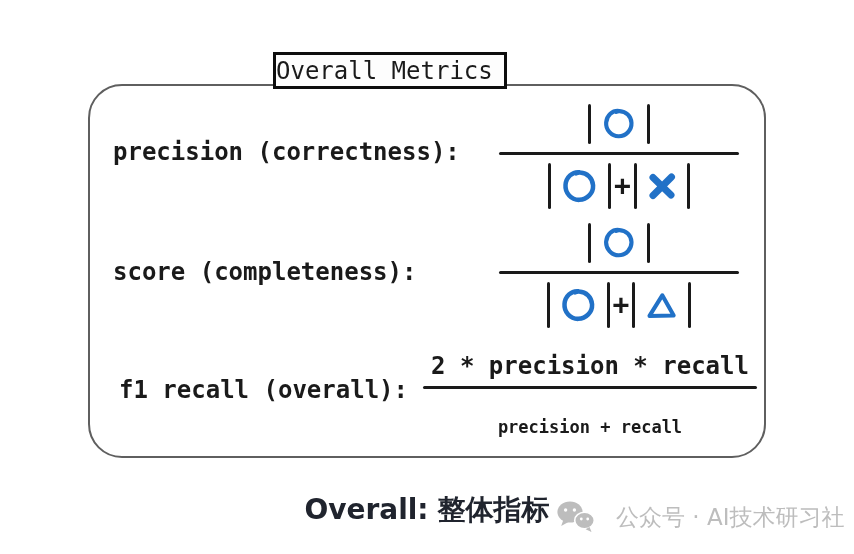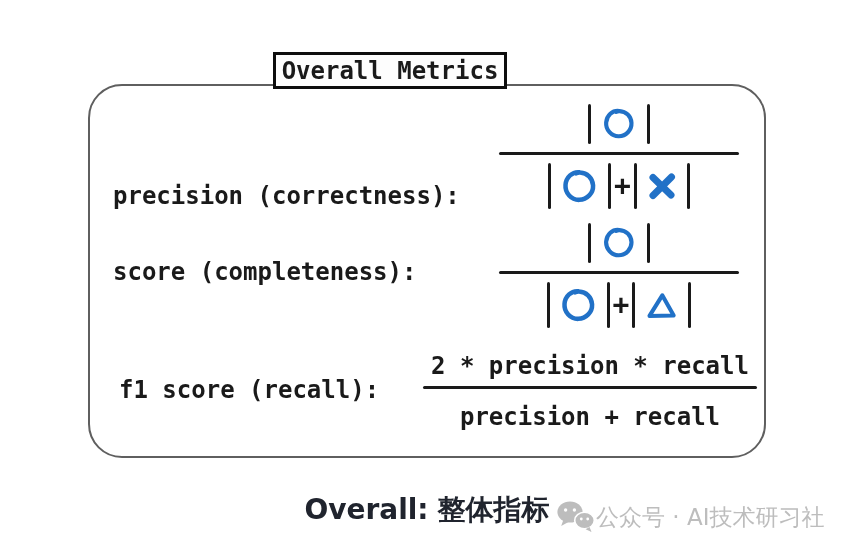--- a/index.html
+++ b/index.html
@@ -16,28 +16,28 @@
     font-family:"DejaVu Sans Mono","Liberation Mono",monospace;color:var(--ink);
     overflow:hidden;
   }
   .main-box{
     position:absolute;left:88px;top:84px;width:678px;height:374px;
     border:2px solid var(--panel-border);border-radius:34px;background:#ffffff;
   }
   .title-box{
     position:absolute;left:273px;top:52px;width:234px;height:37px;
     background:#fdfdfd;border:3px solid #0d0d0d;z-index:2;
-    display:flex;align-items:center;justify-content:center;
-    font-weight:bold;font-size:24px;white-space:nowrap;
+    display:flex;align-items:center;justify-content:flex-start;
+    font-weight:normal;font-size:24px;white-space:nowrap;
   }
   .metric-label{
     position:absolute;font-weight:bold;font-size:24px;line-height:28px;
     white-space:nowrap;z-index:1;
   }
-  .lbl-precision{left:113px;top:138px;margin-top:44px;}
+  .lbl-precision{left:113px;top:138px;}
   .lbl-recall{left:113px;top:258px;}
   .lbl-f1{left:119px;top:376px;}
 
   .fraction{position:absolute;display:flex;flex-direction:column;align-items:center;z-index:1;}
   .frac-precision{left:499px;top:104px;width:240px;}
   .frac-recall{left:499px;top:223px;width:240px;}
   .frac-f1{left:423px;top:352px;width:334px;}
 
   .frac-line{align-self:stretch;height:3px;background:var(--ink);border-radius:1.5px;}
   .sym-row{display:flex;align-items:center;}
@@ -45,30 +45,30 @@
   .sym-row.den{padding-top:8px;}
   .vbar{width:3px;background:var(--ink);border-radius:1.5px;}
   .vbar.sm{height:40px;}
   .vbar.lg{height:46px;}
   .sym{display:block;color:var(--blue);}
   .pad10{margin:0 10px;}
   .pad11{margin:0 11px;}
   .plus{font-weight:bold;font-size:28px;line-height:1;color:var(--ink);margin:0 3px;}
 
   .txt-frac-top{font-weight:bold;font-size:24px;line-height:28px;padding-bottom:6px;white-space:nowrap;}
-  .txt-frac-bottom{font-weight:bold;font-size:24px;line-height:28px;padding-top:14px;white-space:nowrap;}
+  .txt-frac-bottom{font-weight:bold;font-size:17px;line-height:28px;padding-top:24px;white-space:nowrap;}
 
   .caption{
     position:absolute;top:491px;left:50%;transform:translateX(-50%);
     font-family:"DejaVu Sans","Liberation Sans",sans-serif;
     font-size:28px;font-weight:700;color:var(--caption);white-space:nowrap;z-index:1;
   }
   .caption .cap-text{margin-left:9px;font-weight:600;text-align:right;}
   .watermark{
-    position:absolute;top:499px;left:556px;display:flex;align-items:center;gap:0;
+    position:absolute;top:499px;left:556px;display:flex;align-items:center;gap:20px;
     font-family:"DejaVu Sans","Liberation Sans",sans-serif;
     font-size:23px;color:var(--wm);white-space:nowrap;z-index:1;
   }
   .wm-icon{display:block;flex:0 0 auto;}
 </style>
 </head>
 <body>
 
 <div class="canvas">
 
@@ -121,21 +121,21 @@
       <div class="vbar lg"></div>
       <span class="plus">+</span>
       <div class="vbar lg"></div>
       <svg class="sym pad10" width="33" height="29" viewBox="0 0 34 30">
         <path d="M17.8 4.5 L29.6 25.4 L4.6 25.8 Z" fill="none" stroke="currentColor" stroke-width="4.2" stroke-linejoin="round"></path>
       </svg>
       <div class="vbar lg"></div>
     </div>
   </div>
 
-  <div class="metric-label lbl-f1">f1 score (recall):</div>
+  <div class="metric-label lbl-f1">f1 recall (overall):</div>
   <div class="fraction frac-f1">
     <div class="txt-frac-top">2 * precision * recall</div>
     <div class="frac-line"></div>
     <div class="txt-frac-bottom">precision + recall</div>
   </div>
 
   <div class="caption">
     <span>Overall:</span><span class="cap-text">整体指标</span>
   </div>
 

